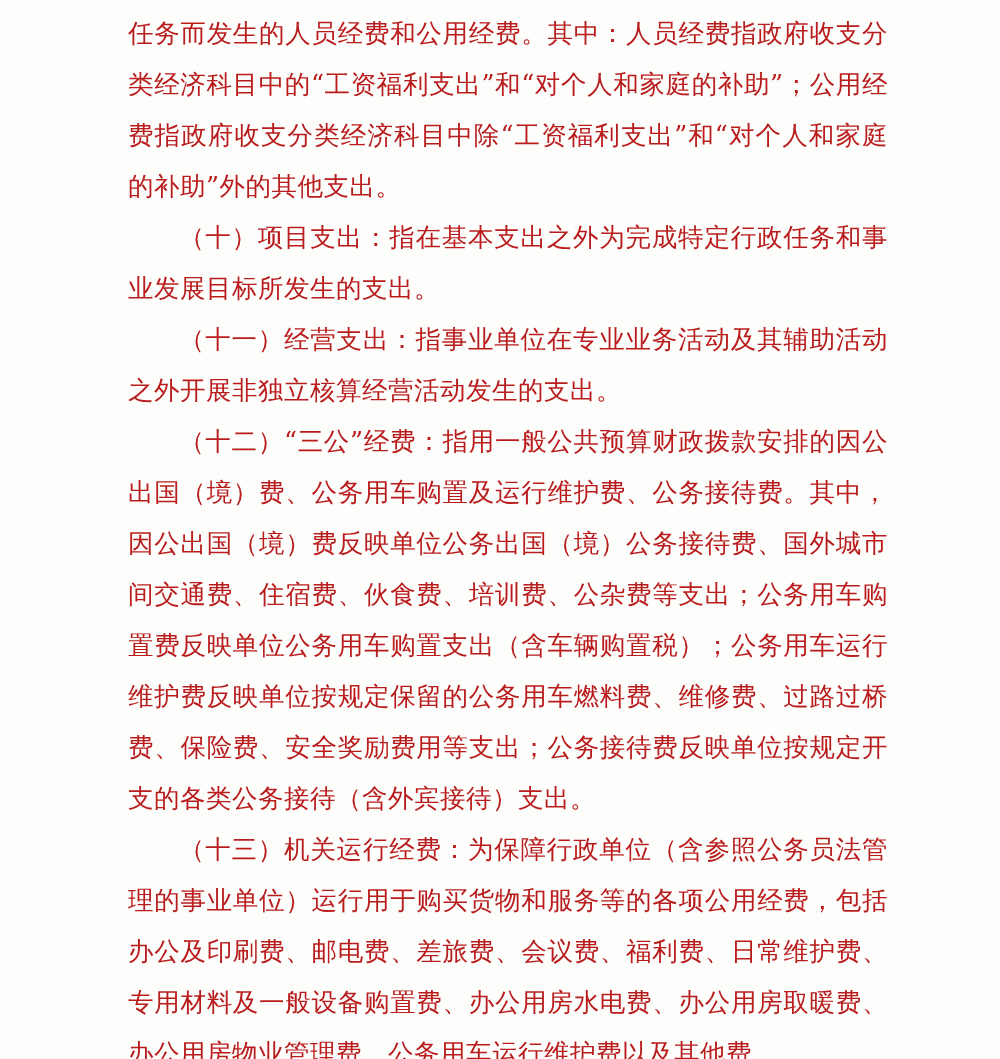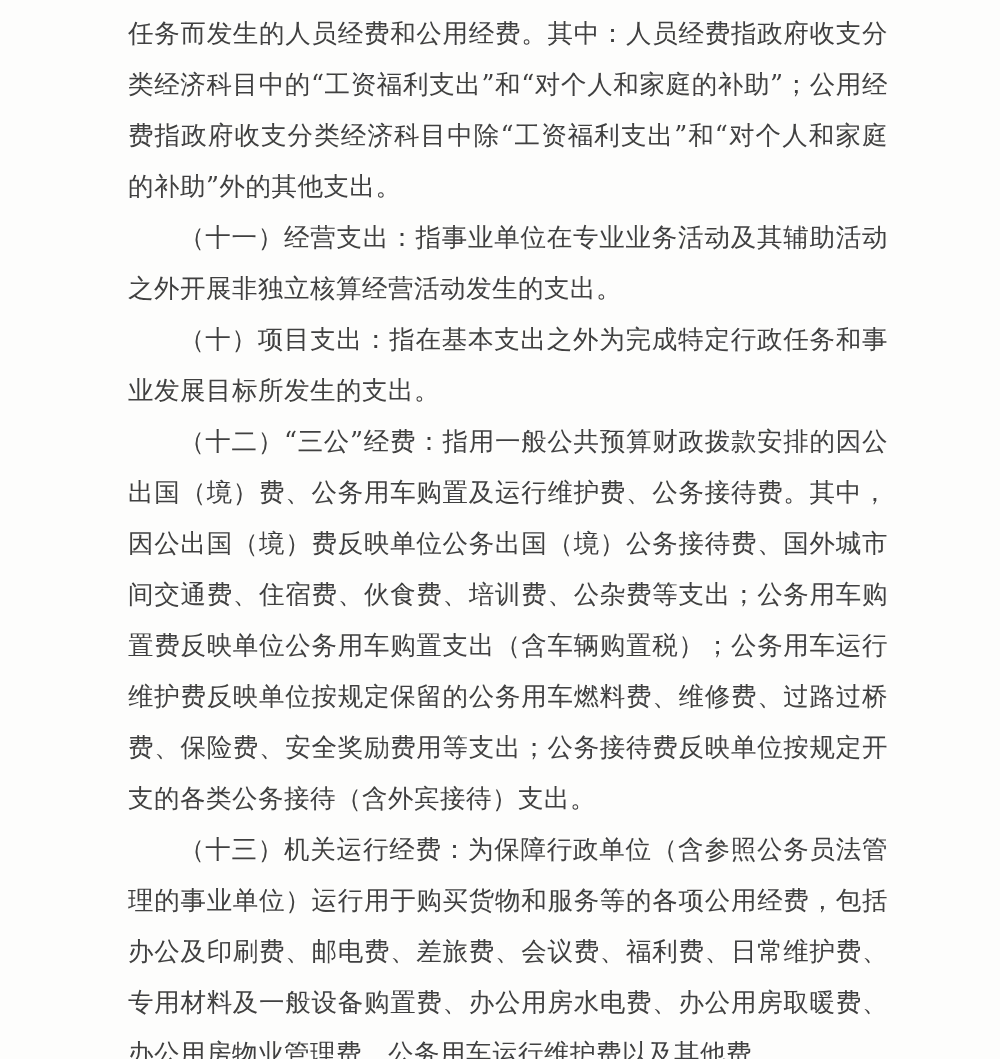--- a/index.html
+++ b/index.html
@@ -28,35 +28,35 @@
     top: 0px;
     width: 760px;
   }
   .para {
     margin: 0;
     font-size: 25.5px;
     line-height: 51px;
     letter-spacing: 0.5px;
     text-align: justify;
     text-justify: inter-ideograph;
-    color: #404040;
+    color: #b91c1c;
     font-family: "DejaVu Serif", "Liberation Serif", serif;
     font-weight: 500;
   }
   .para.indent {
     text-indent: 51px;
   }
   .first-block {
     margin-top: 8px;
   }
 </style>
 </head>
 <body>
 
 <div class="page">
   <div class="page-body">
     <p class="para first-block">任务而发生的人员经费和公用经费。其中：人员经费指政府收支分类经济科目中的“工资福利支出”和“对个人和家庭的补助”；公用经费指政府收支分类经济科目中除“工资福利支出”和“对个人和家庭的补助”外的其他支出。</p>
+    <p class="para indent">（十）项目支出：指在基本支出之外为完成特定行政任务和事业发展目标所发生的支出。</p>
     <p class="para indent">（十一）经营支出：指事业单位在专业业务活动及其辅助活动之外开展非独立核算经营活动发生的支出。</p>
-    <p class="para indent">（十）项目支出：指在基本支出之外为完成特定行政任务和事业发展目标所发生的支出。</p>
     <p class="para indent">（十二）“三公”经费：指用一般公共预算财政拨款安排的因公出国（境）费、公务用车购置及运行维护费、公务接待费。其中，因公出国（境）费反映单位公务出国（境）公务接待费、国外城市间交通费、住宿费、伙食费、培训费、公杂费等支出；公务用车购置费反映单位公务用车购置支出（含车辆购置税）；公务用车运行维护费反映单位按规定保留的公务用车燃料费、维修费、过路过桥费、保险费、安全奖励费用等支出；公务接待费反映单位按规定开支的各类公务接待（含外宾接待）支出。</p>
     <p class="para indent">（十三）机关运行经费：为保障行政单位（含参照公务员法管理的事业单位）运行用于购买货物和服务等的各项公用经费，包括办公及印刷费、邮电费、差旅费、会议费、福利费、日常维护费、专用材料及一般设备购置费、办公用房水电费、办公用房取暖费、办公用房物业管理费、公务用车运行维护费以及其他费</p>
   </div>
 </div>
 
 </body></html>

